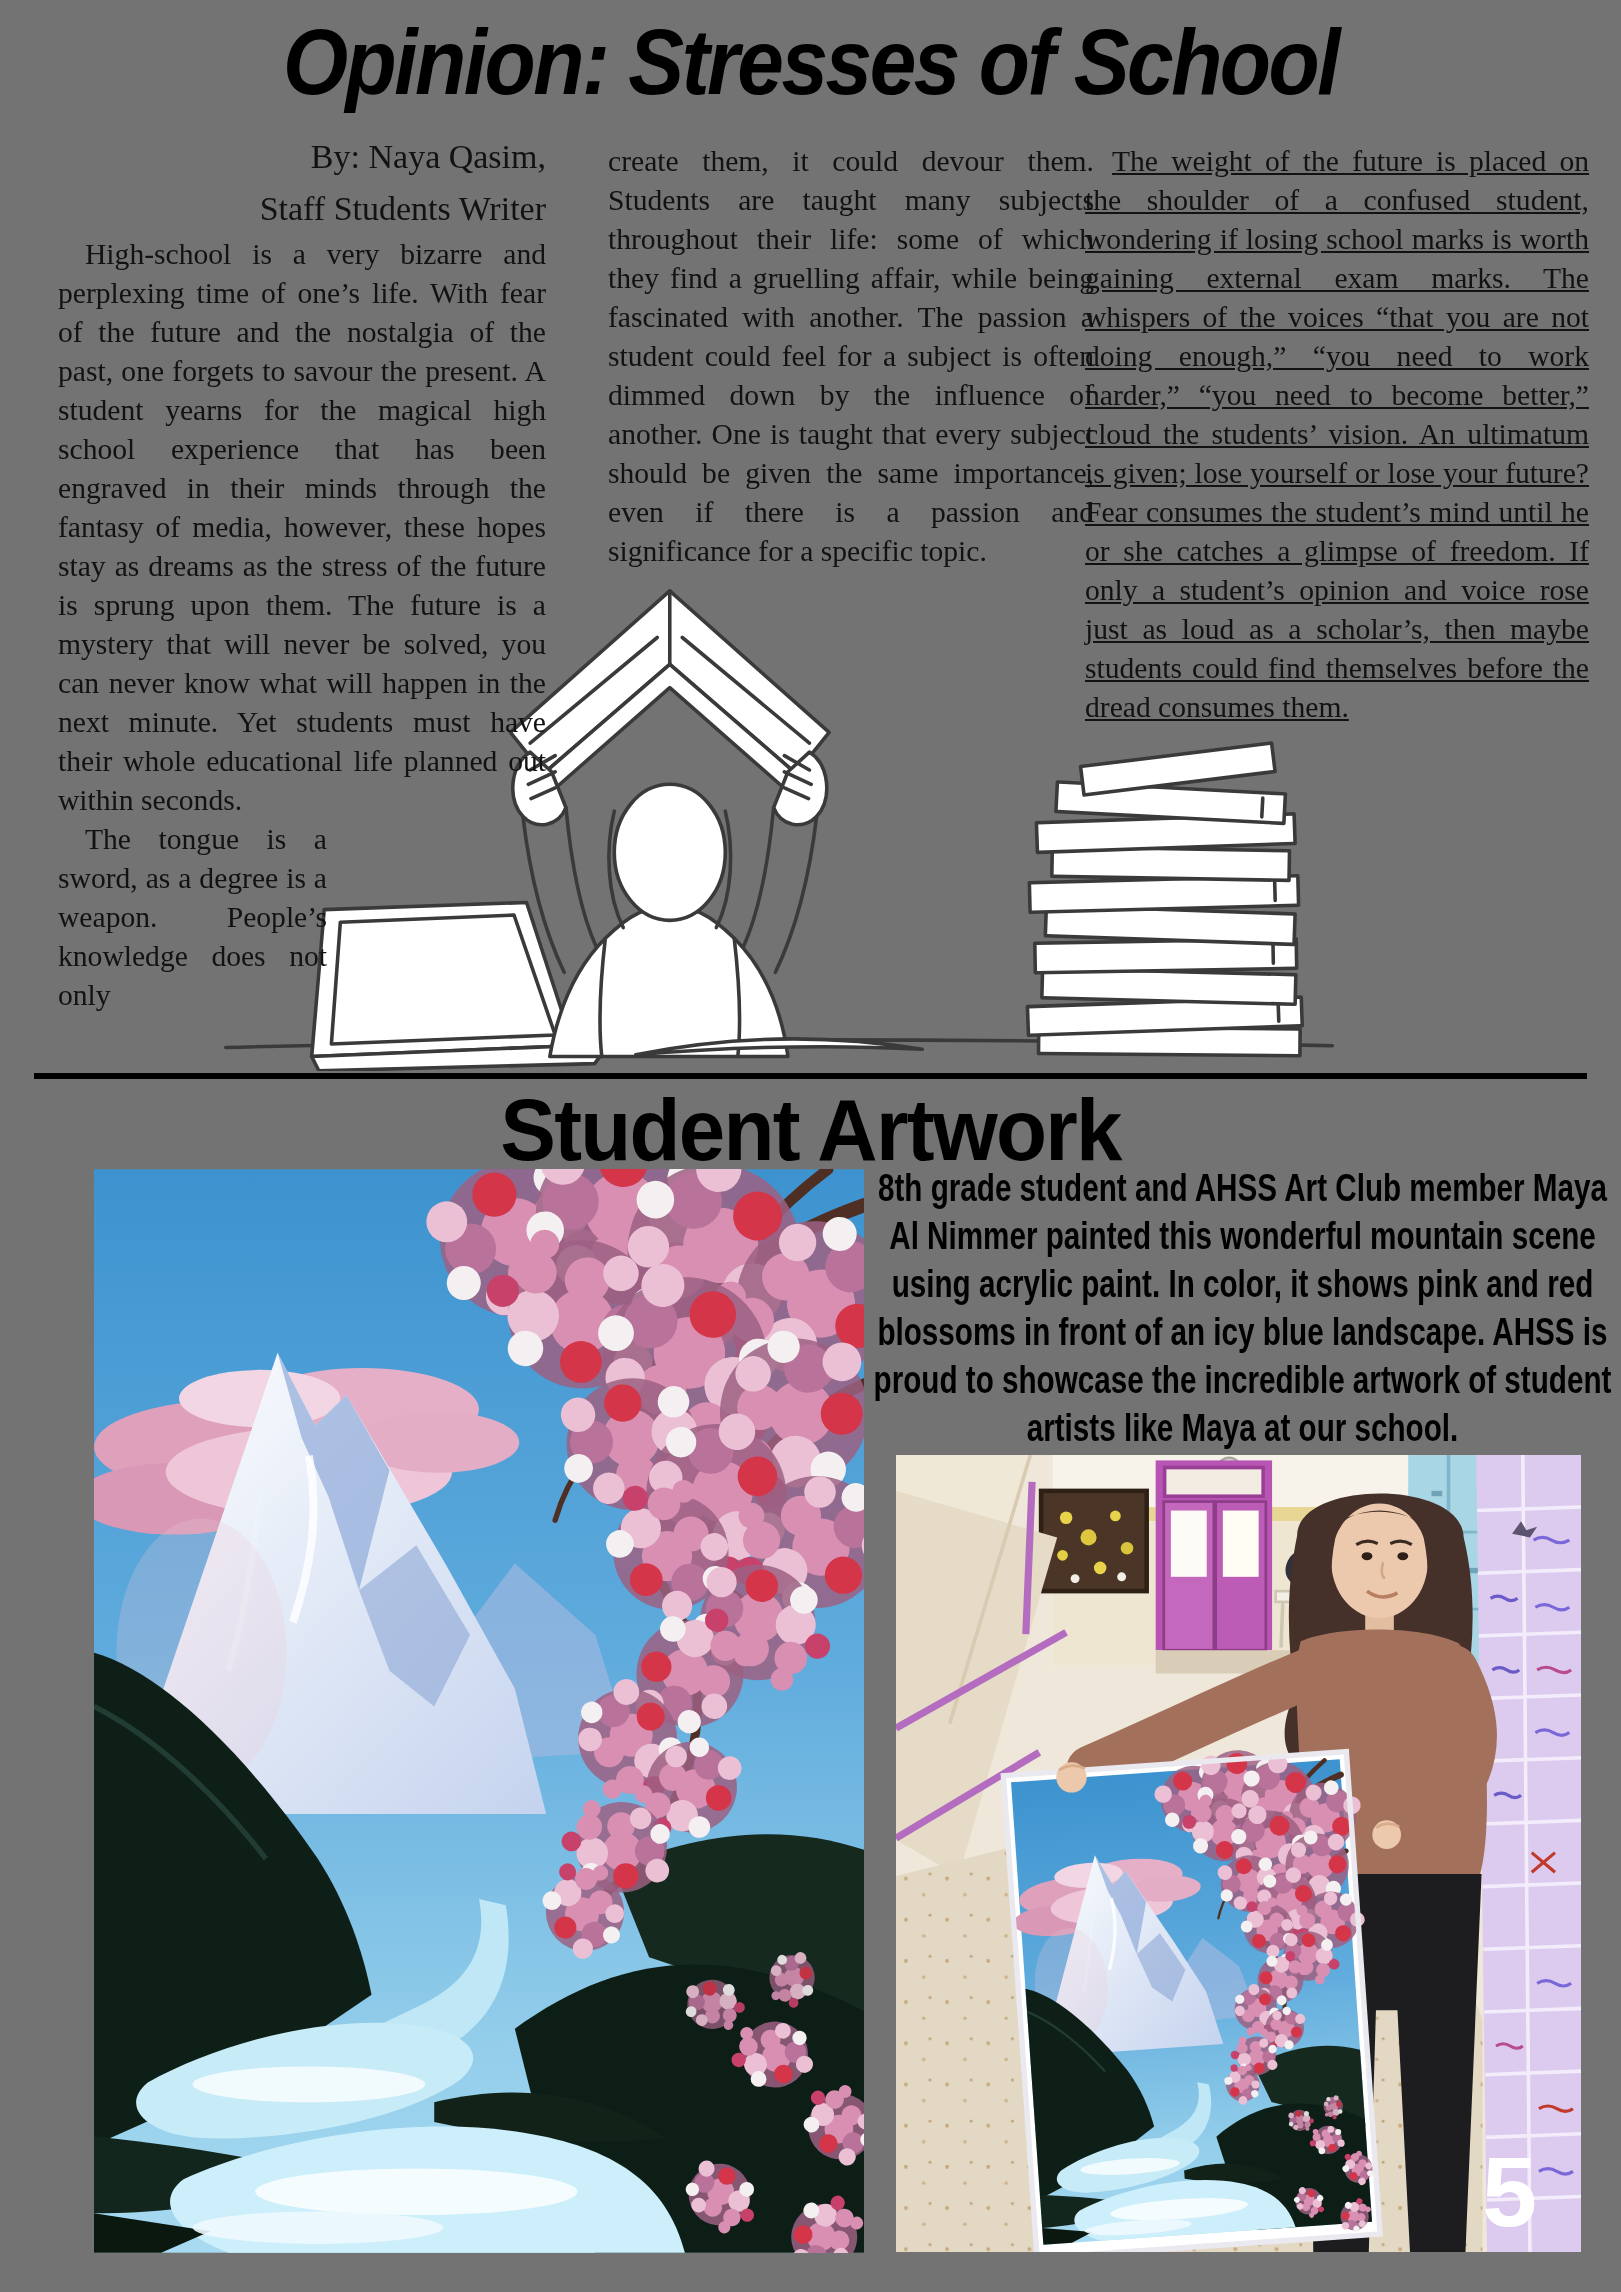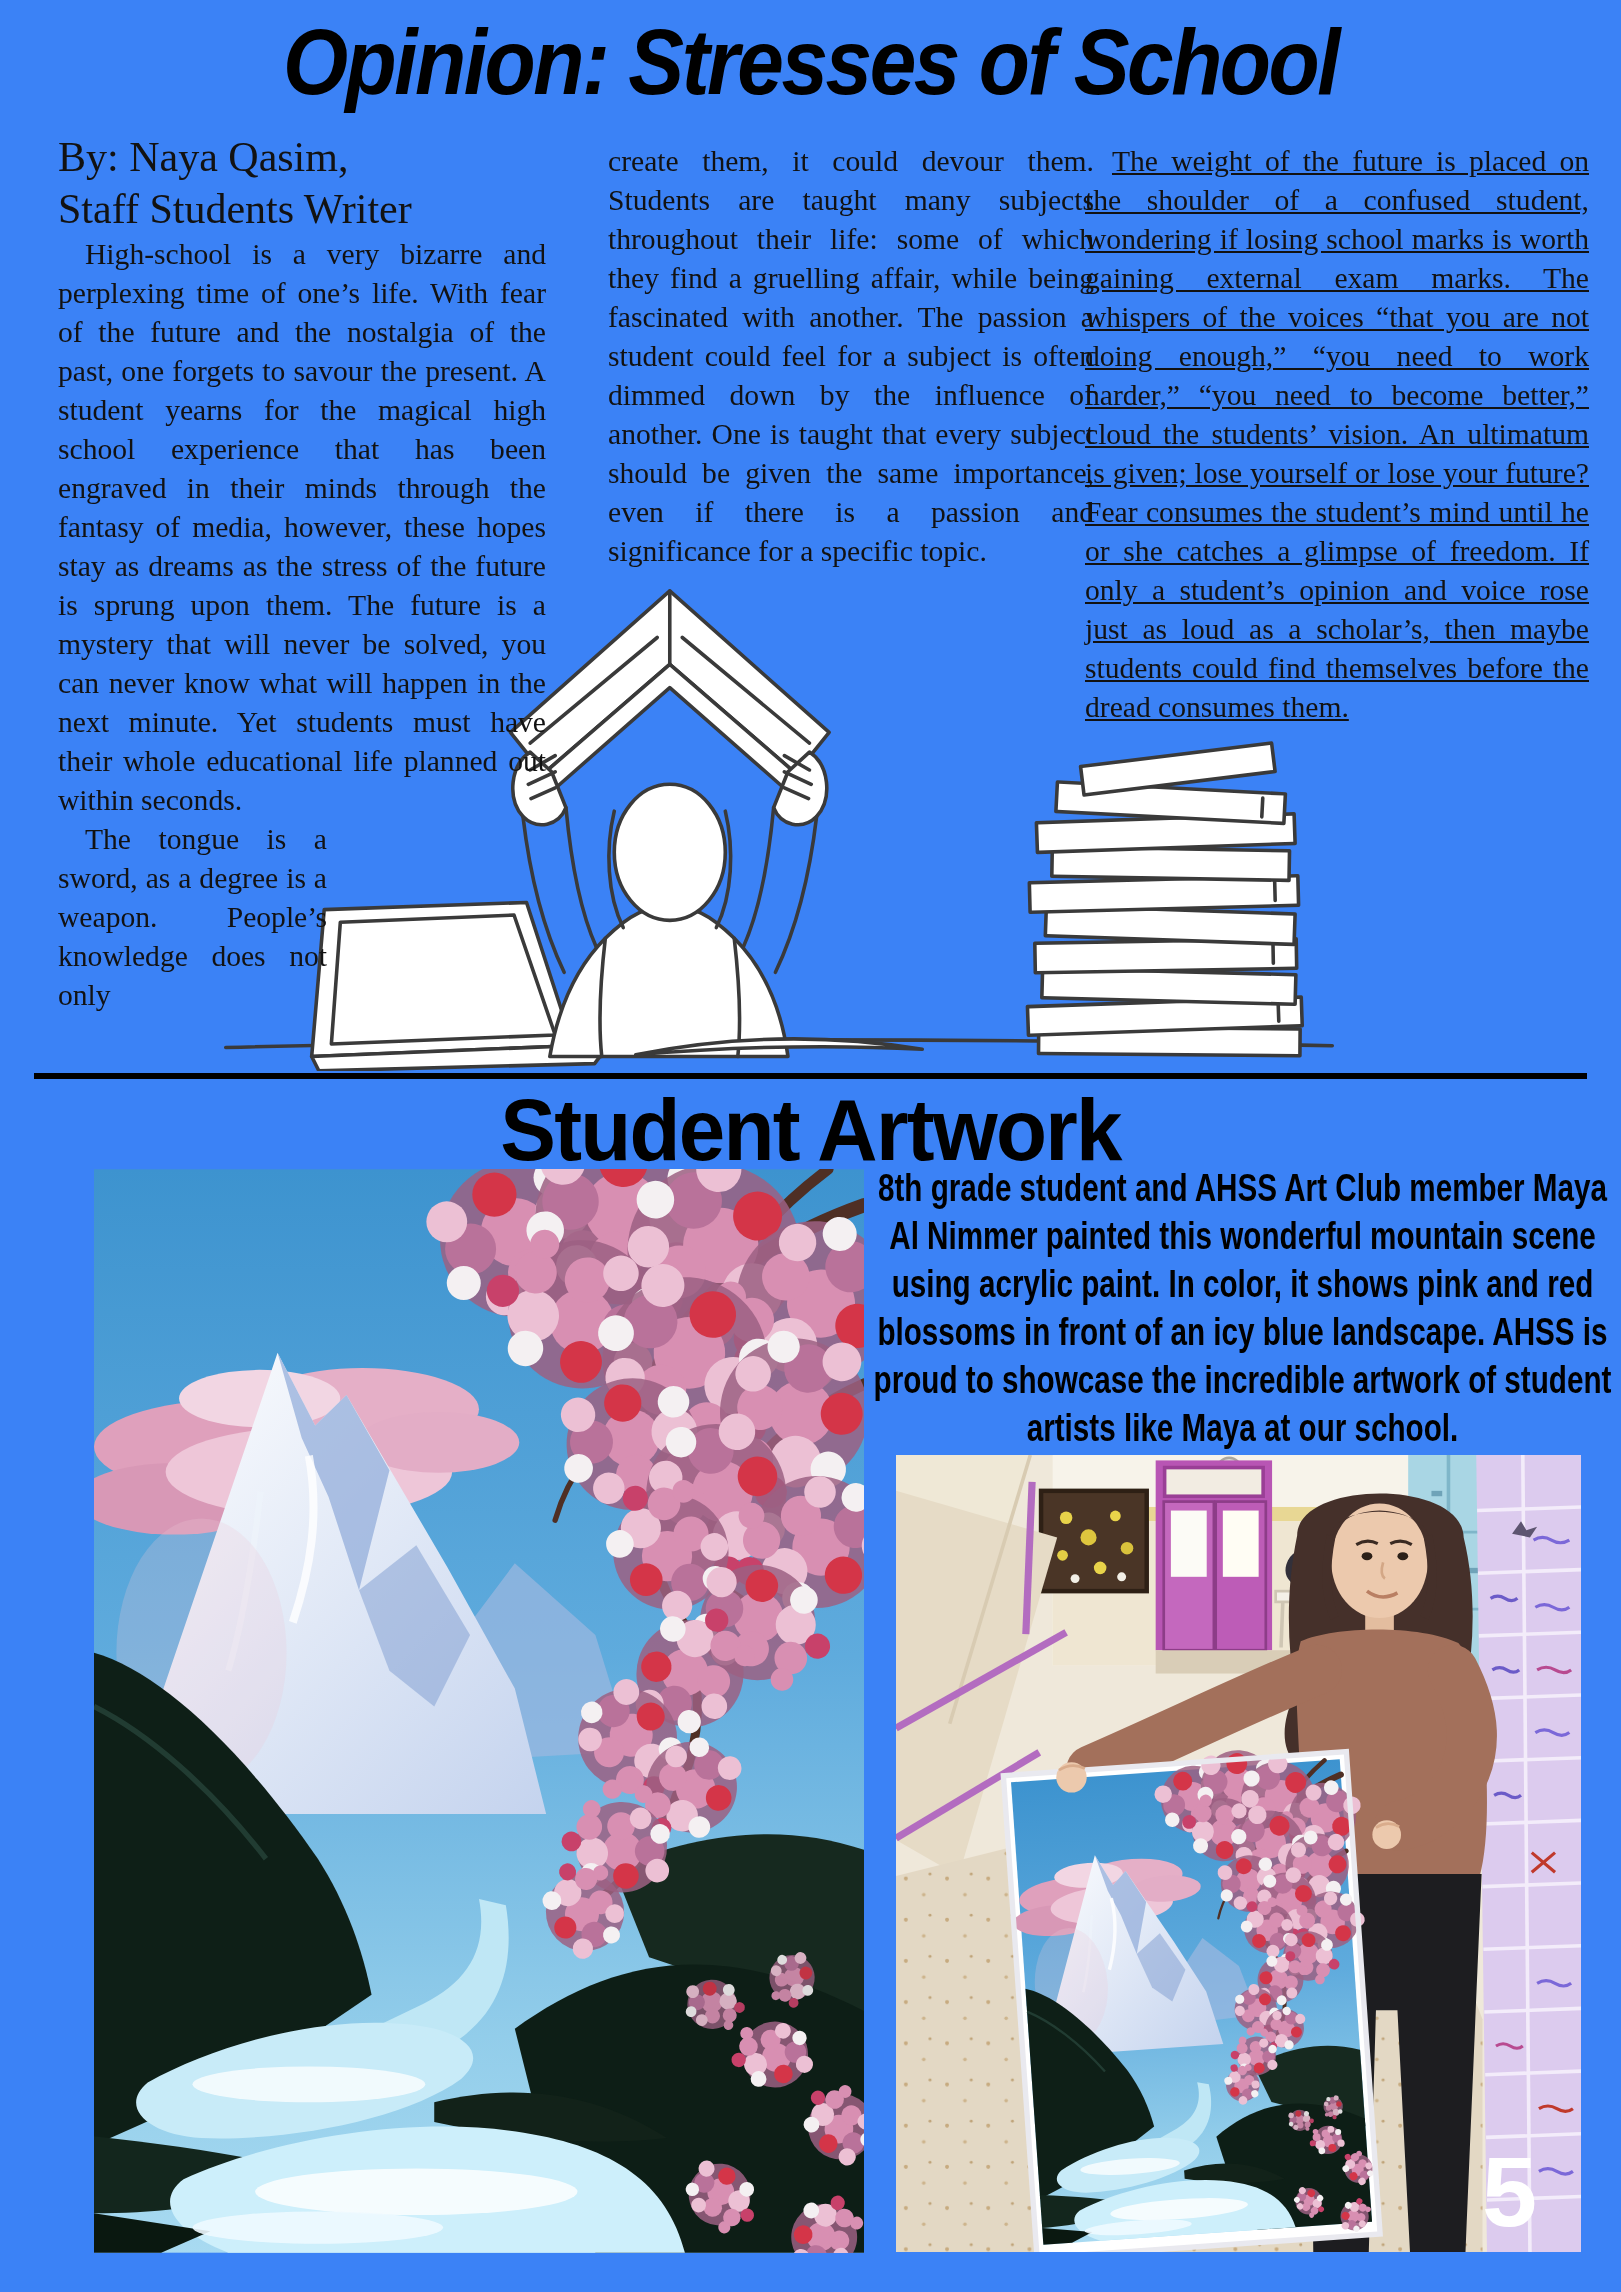--- a/index.html
+++ b/index.html
@@ -1,29 +1,29 @@
 <!DOCTYPE html>
 <html style="--ink: #121212; --sky-blue: #3d93cf; --cloud-pink: #e0a8bf; --blossom-pink: #d88fb2; --blossom-red: #d43548; --blossom-plum: #9c6083; --hill-dark: #0e1f17; --river-blue: #c8ebf8; --door-magenta: #b855b4; --locker-blue: #a9d6e4; --chart-lavender: #dccbee; --wall-cream: #efe8da; --sweater-brown: #a3705b; --hair-brown: #45302a;font-size:14.3px"><head>
 <meta charset="utf-8">
 <style>
   html,body{margin:0;padding:0;background:#888;}
   .page{
-    position:relative;width:1621px;height:2293px;background:#3b82f6;
+    position:relative;width:1621px;height:2293px;background:#737373;
     font-family:"Liberation Serif",serif;color:#121212;overflow:hidden;margin:0 auto;
   }
   
   .headline{
     position:absolute;left:0;top:9px;width:100%;text-align:center;
     font-family:"Liberation Sans",sans-serif;font-weight:700;font-style:italic;
     font-size:93px;letter-spacing:-2.7px;transform:scaleX(.9);transform-origin:center top;
     white-space:nowrap;color:#000;
   }
   .col{position:absolute;top:142px;font-size:29.6px;line-height:39px;text-align:justify;z-index:2;}
   .col p{margin:0;}
-  .byline{font-size:42px;line-height:52px;margin:0 0 12.5px 1.8px;text-align:left;}
+  .byline{font-size:34px;line-height:52px;margin:0 0 12.5px 1.8px;text-align:right;}
   #col1{left:58px;width:488px;top:131px;}
   #col2{left:608px;width:486px;}
   #col3{left:1085px;width:504px;text-decoration:underline;}
   .indent{text-indent:27px;}
   .spacer-r{float:right;width:219px;height:199px;}
   .spacer-l{float:left;width:215px;height:199px;}
   
   .illustration{position:absolute;left:215px;top:580px;z-index:1;}
   .line{stroke:#3a3a3a;stroke-width:4;stroke-linejoin:round;stroke-linecap:round;fill:none;}
   .fillw{fill:#fff;}

